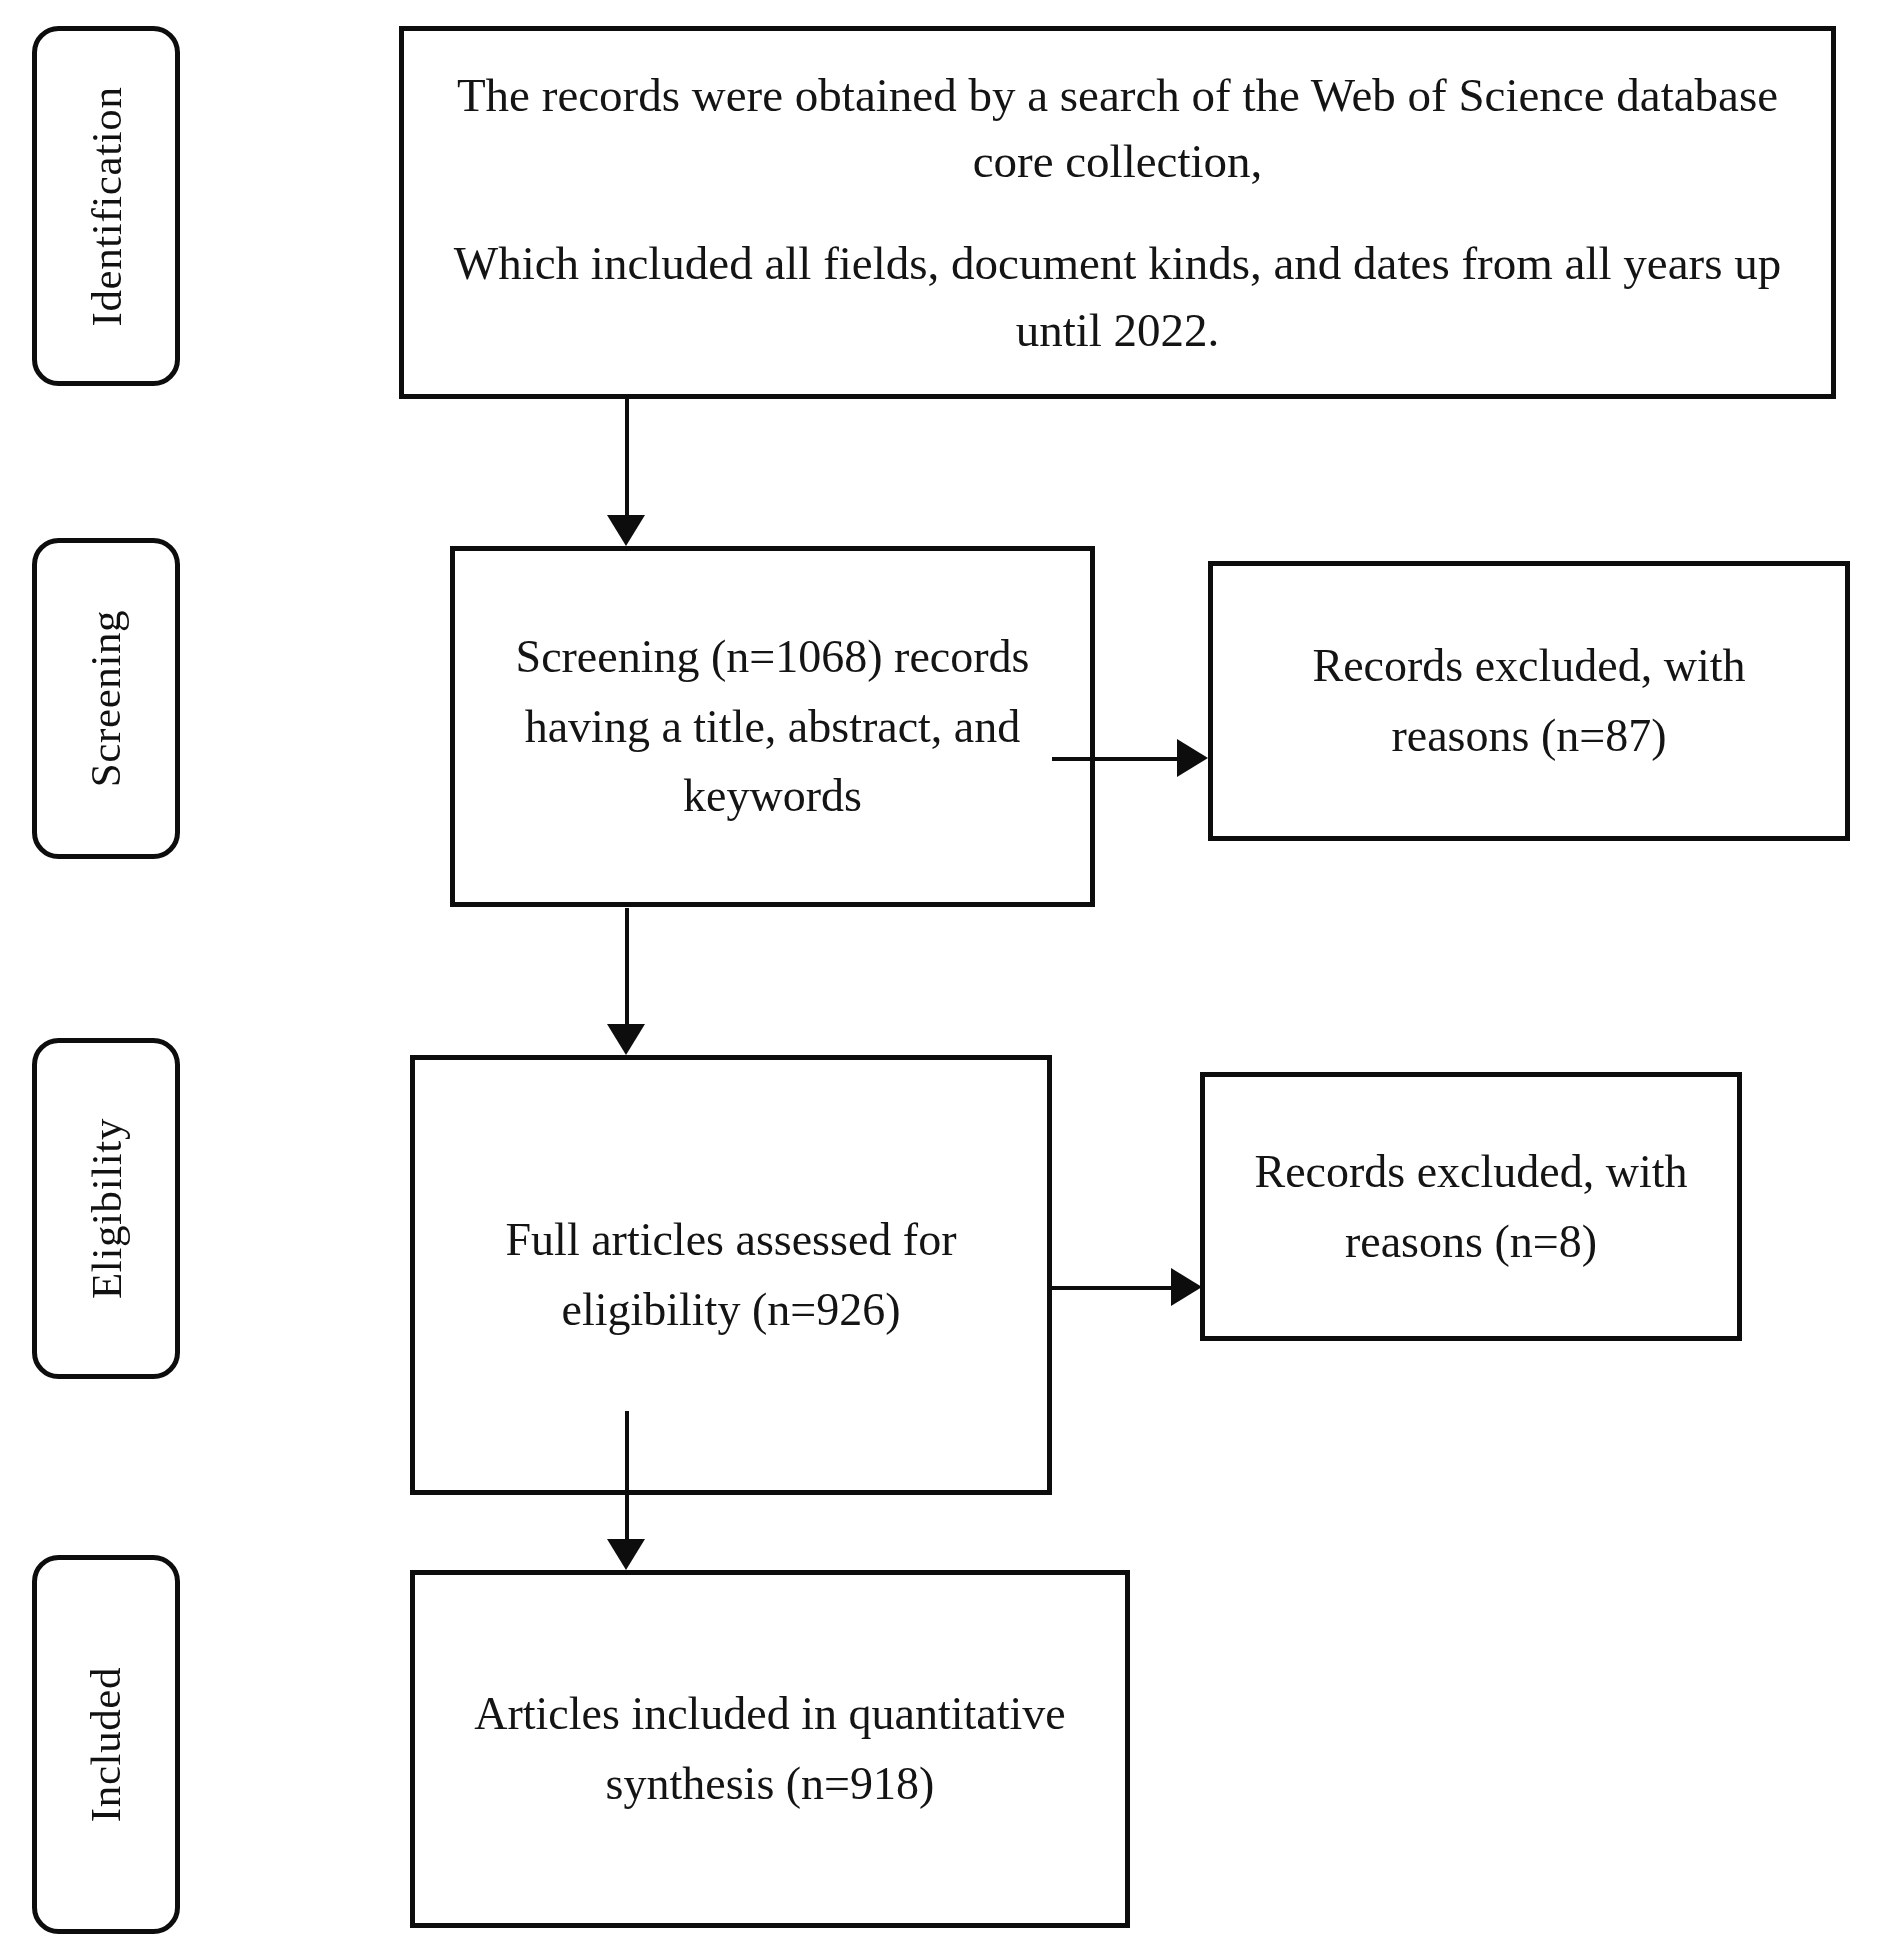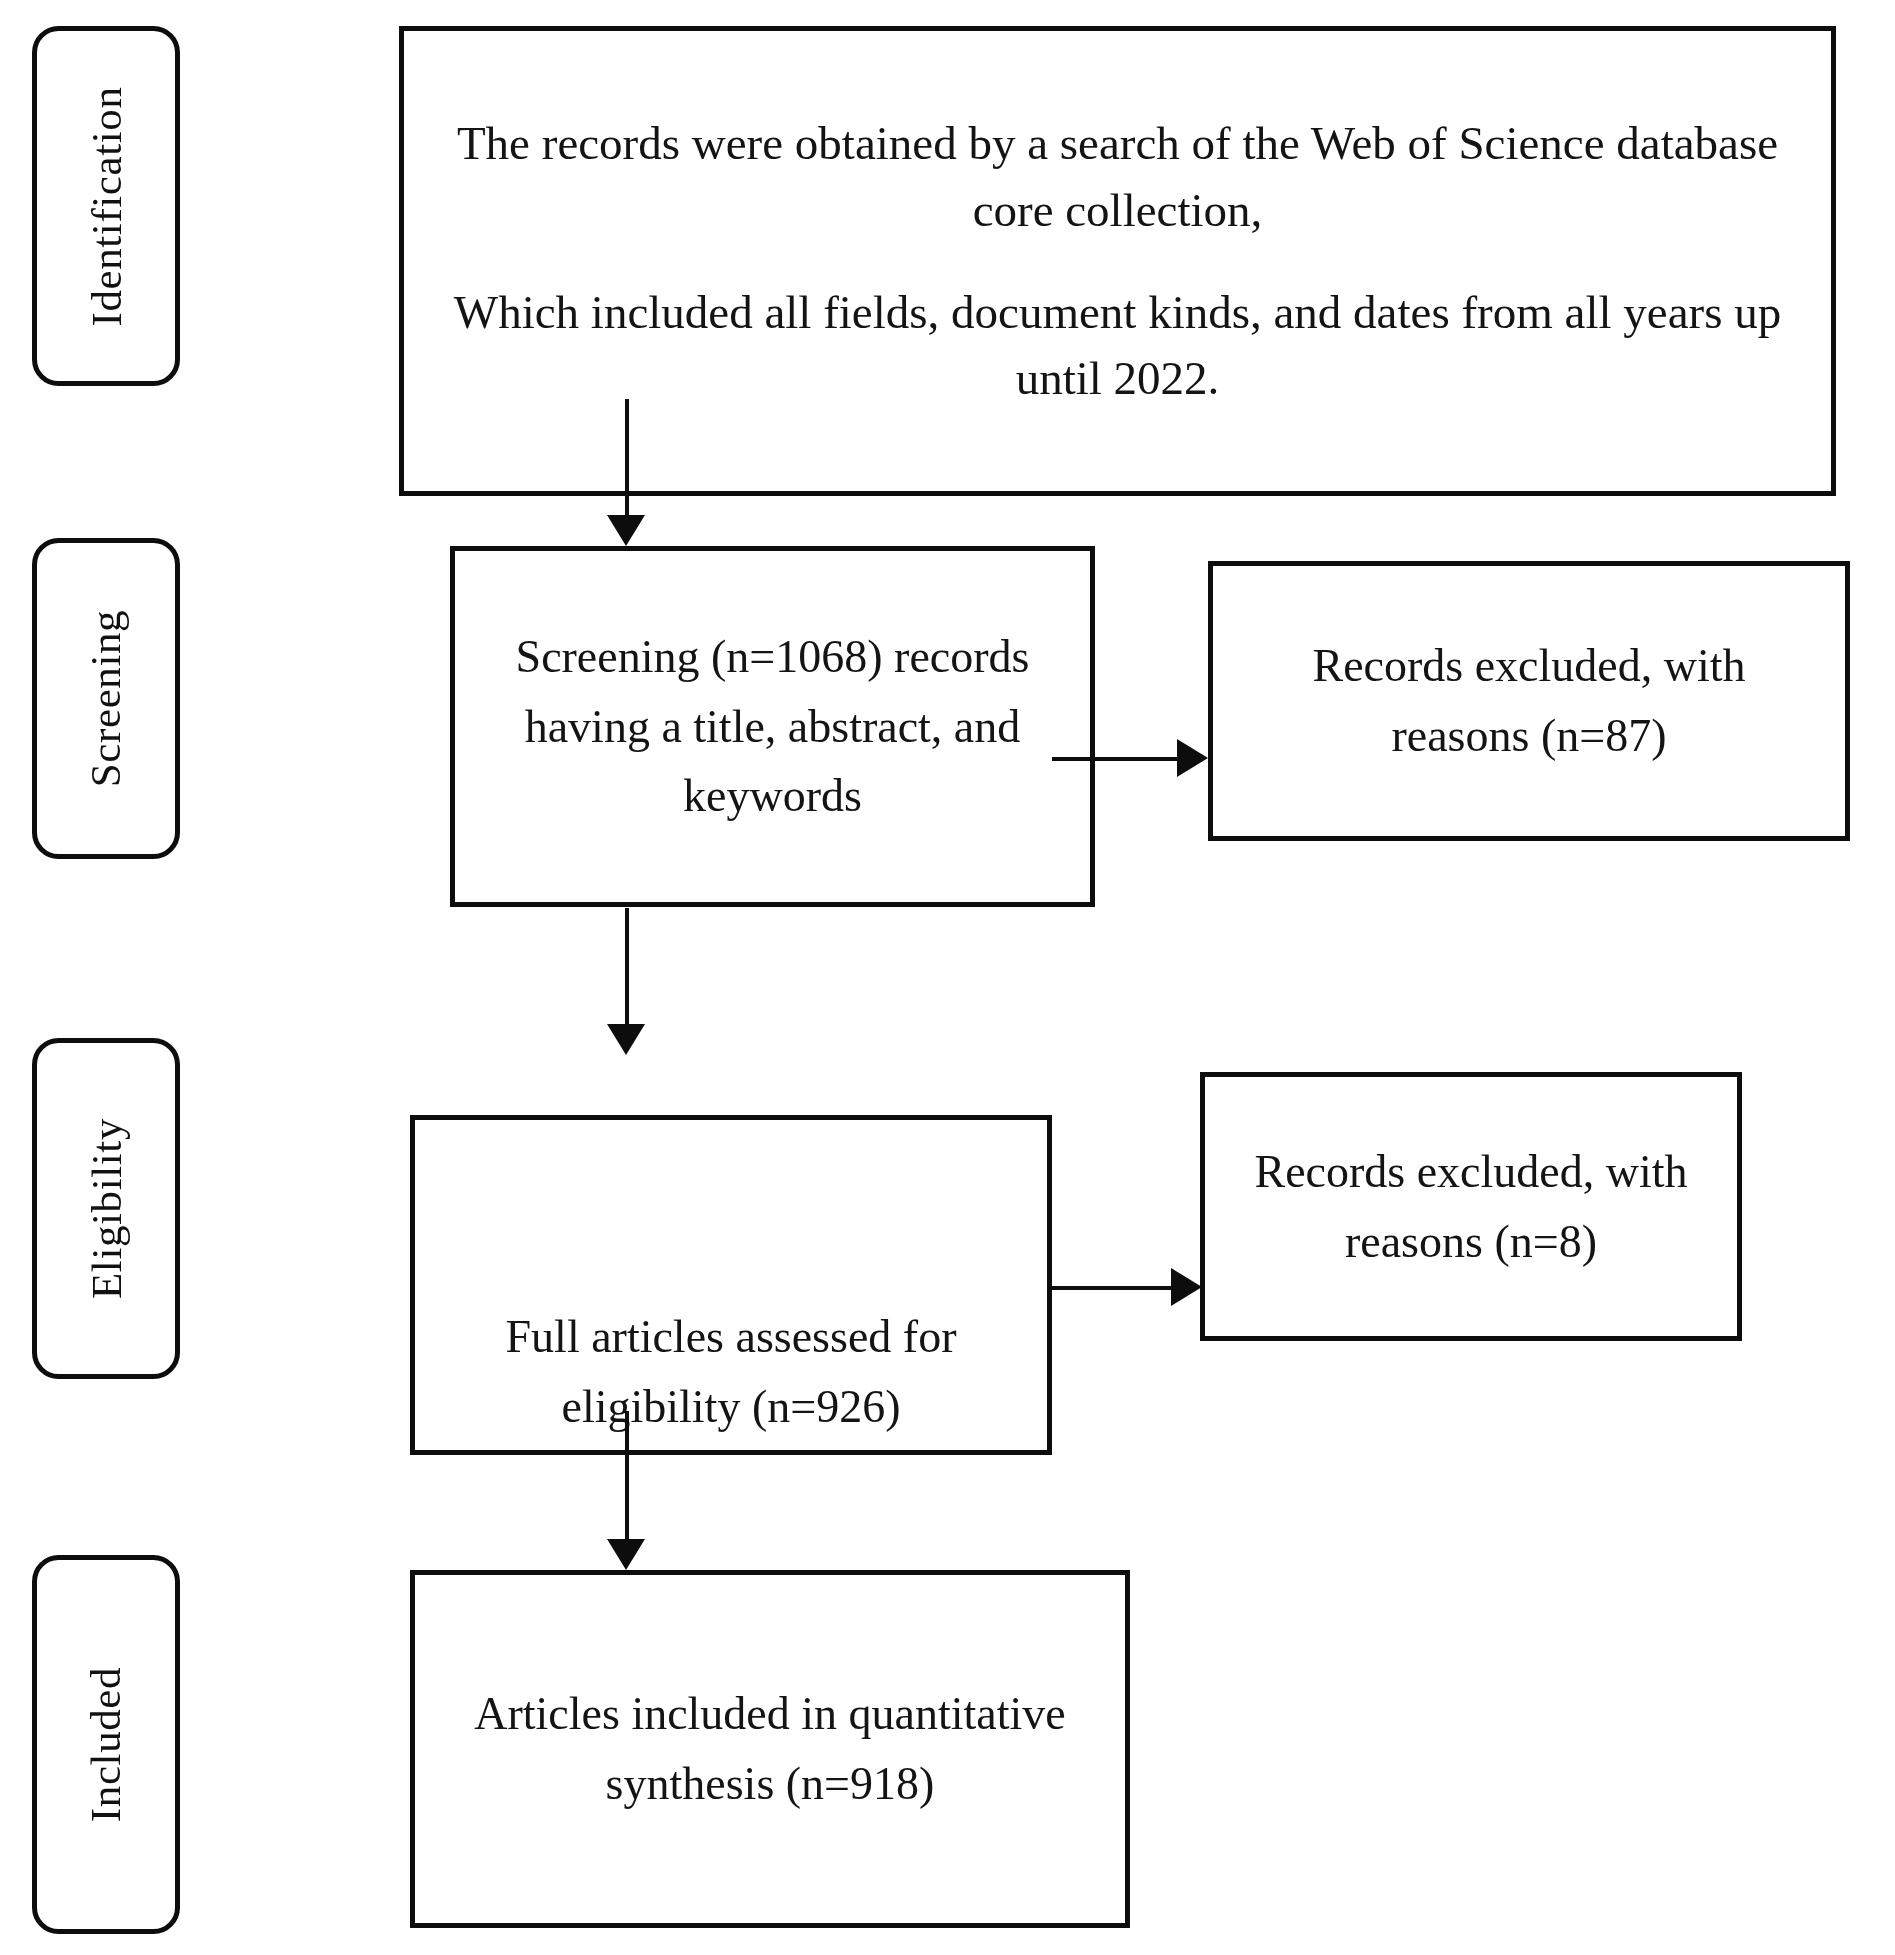--- a/index.html
+++ b/index.html
@@ -126,21 +126,21 @@
   </div>
 
   <div class="stage-pill" id="pill-eligibility" style="left:32px; top:1038px; width:148px; height:341px;">
     <span class="stage-label">Eligibility</span>
   </div>
 
   <div class="stage-pill" id="pill-included" style="left:32px; top:1555px; width:148px; height:379px;">
     <span class="stage-label">Included</span>
   </div>
 
-  <div class="flow-box" id="box-identification" style="left:399px; top:26px; width:1437px; height:470px;">
+  <div class="flow-box" id="box-identification" style="left:399px; top:26px; width:1437px; height:373px;">
     <div class="box-text">
       <p>The records were obtained by a search of the Web of Science database core collection,</p>
       <p>Which included all fields, document kinds, and dates from all years up until 2022.</p>
     </div>
   </div>
 
   <div class="arrow-v" id="arrow-identification-to-screening" style="left:604px; top:399px; width:46px; height:147px;">
     <div class="shaft" style="height:116px;"></div>
     <div class="head"></div>
   </div>
@@ -156,21 +156,21 @@
 
   <div class="flow-box" id="box-excluded-screening" style="left:1208px; top:561px; width:642px; height:280px;">
     <div class="box-text">Records excluded, with reasons (n=87)</div>
   </div>
 
   <div class="arrow-v" id="arrow-screening-to-eligibility" style="left:604px; top:908px; width:46px; height:147px;">
     <div class="shaft" style="height:116px;"></div>
     <div class="head"></div>
   </div>
 
-  <div class="flow-box" id="box-eligibility" style="left:410px; top:1115px; width:642px; height:340px;align-items:flex-end;">
+  <div class="flow-box" id="box-eligibility" style="left:410px; top:1055px; width:642px; height:440px;">
     <div class="box-text">Full articles assessed for eligibility (n=926)</div>
   </div>
 
   <div class="arrow-h" id="arrow-eligibility-to-excluded" style="left:1049px; top:1268px; width:153px; height:39px;">
     <div class="shaft" style="width:122px;"></div>
     <div class="head"></div>
   </div>
 
   <div class="flow-box" id="box-excluded-eligibility" style="left:1200px; top:1072px; width:542px; height:269px;">
     <div class="box-text">Records excluded, with reasons (n=8)</div>

